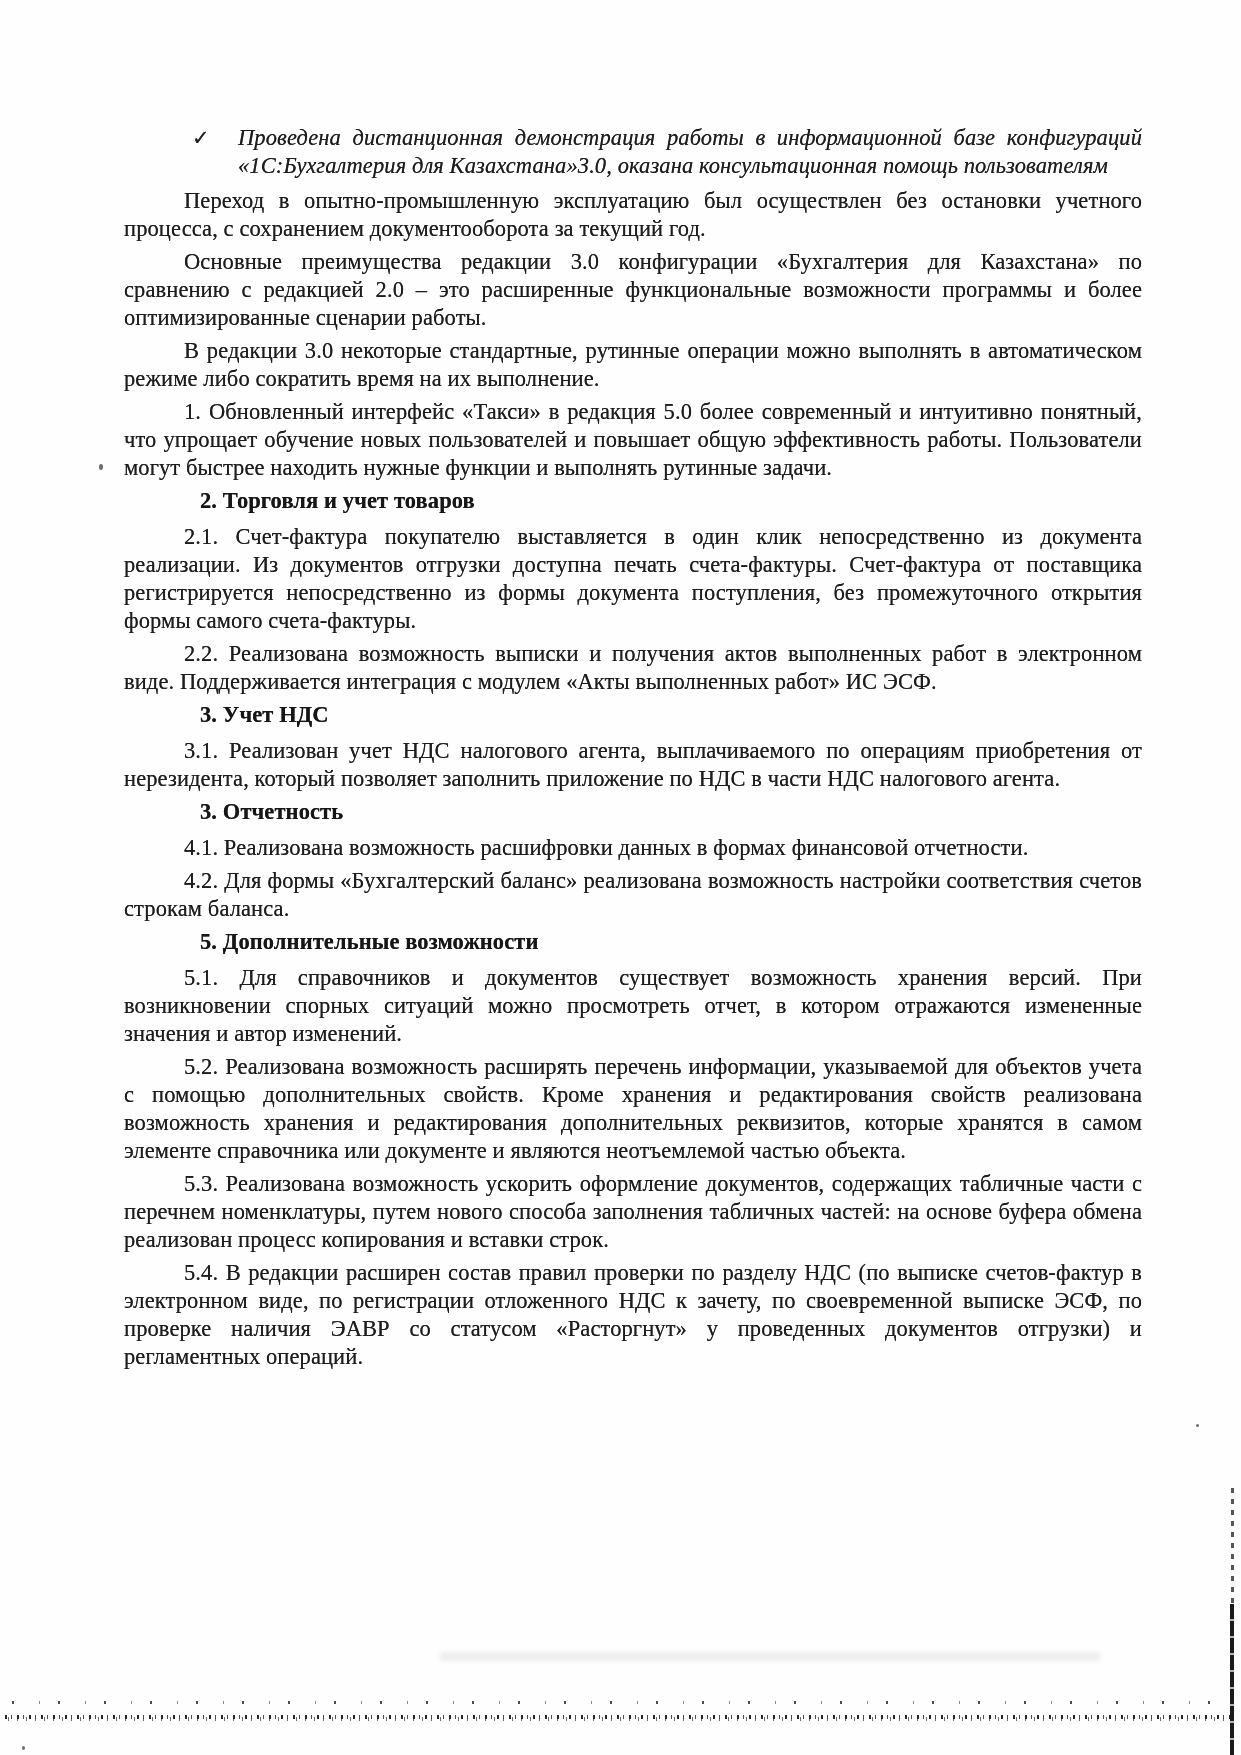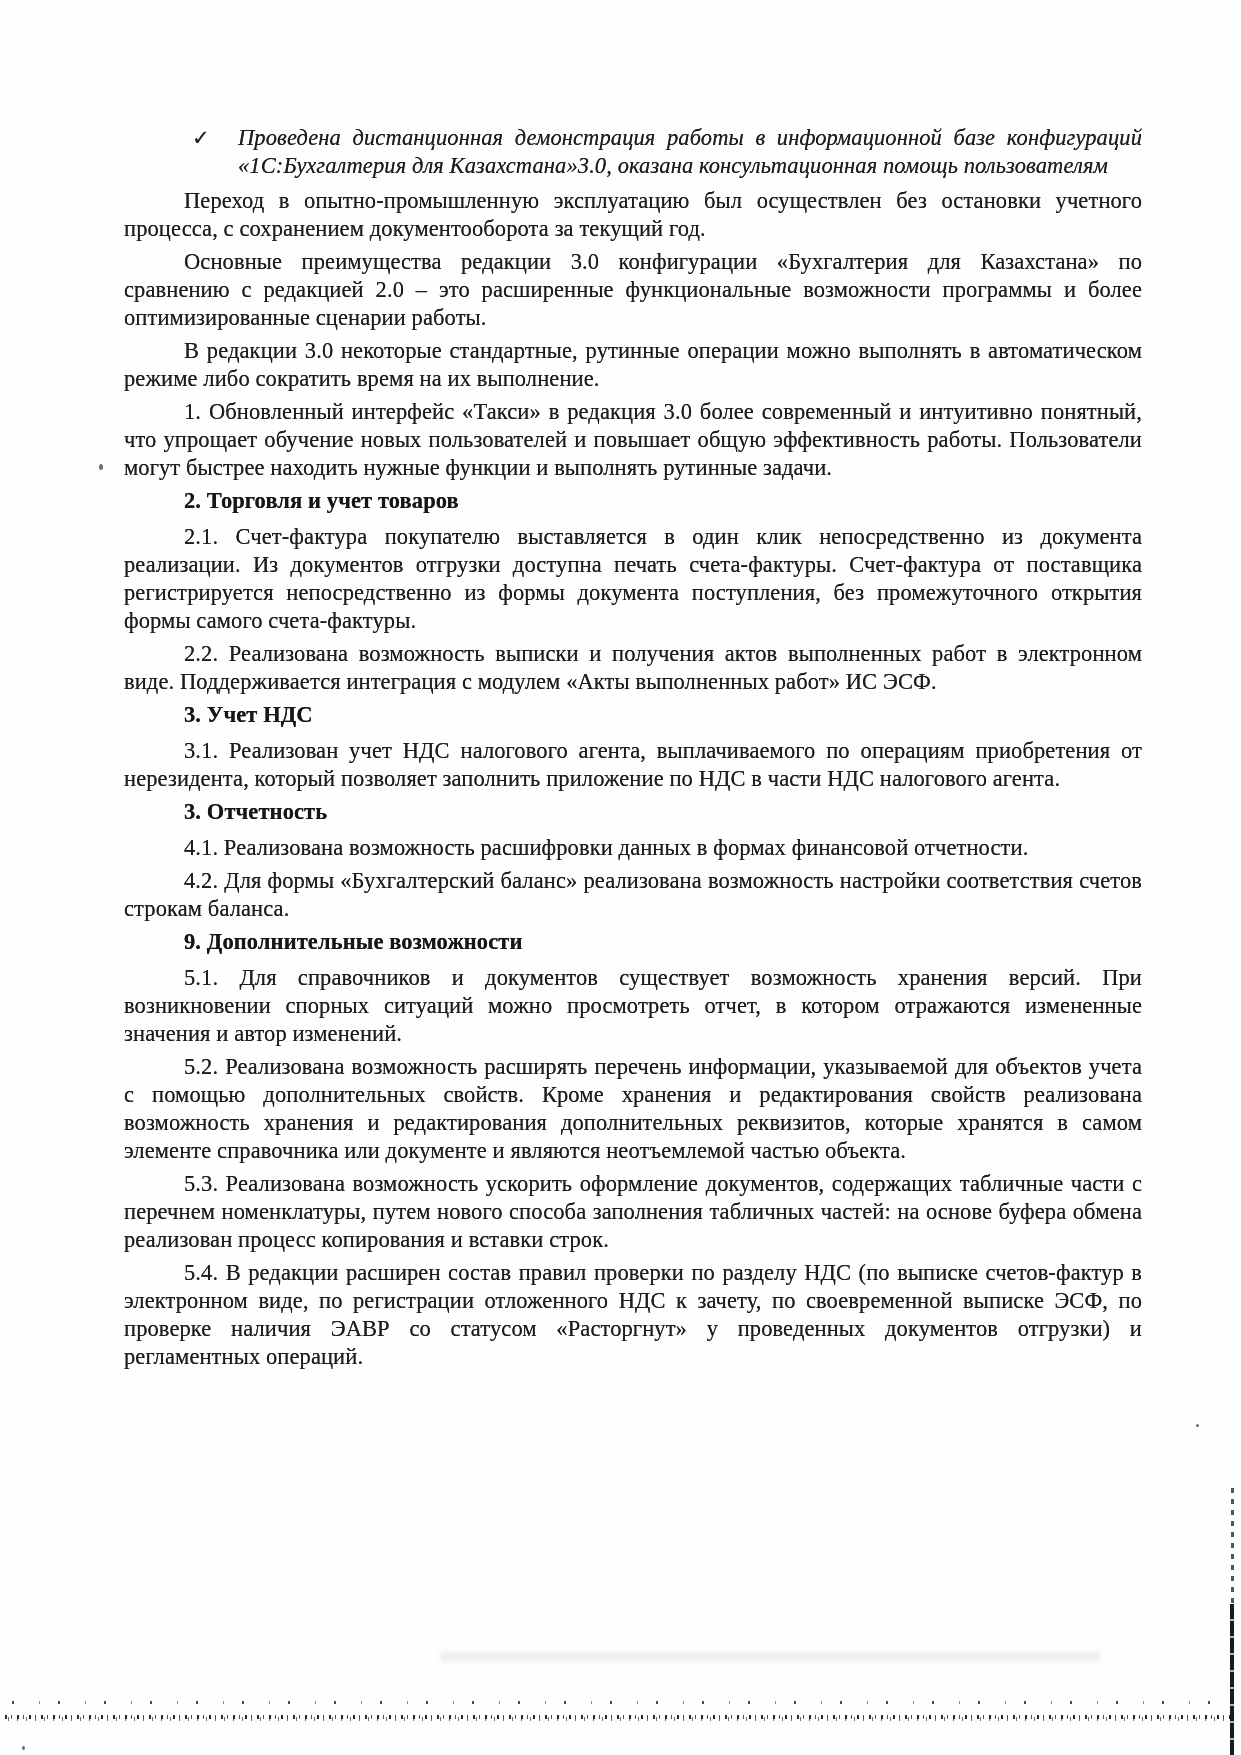--- a/index.html
+++ b/index.html
@@ -42,21 +42,21 @@
     font-style: italic;
   }
   .para {
     text-indent: 60px;
     margin-bottom: 5px;
     text-align: justify;
   }
   .heading {
     font-size: 22.5px;
     font-weight: bold;
-    margin-left: 60px;
+    margin-left: 76px;
     margin-top: 2px;
     margin-bottom: 8px;
     text-align: left;
     color: #161616;
   }
   .lead { font-weight: normal; }
 
   
   .speck {
     position: absolute;
@@ -119,34 +119,34 @@
 
     <div class="bullet">
       <span class="marker">✓</span>
       <span class="bullet-text">Проведена дистанционная демонстрация работы в информационной базе конфигураций «1С:Бухгалтерия для Казахстана»3.0, оказана консультационная помощь пользователям</span>
     </div>
 
     <p class="para">Переход в опытно-промышленную эксплуатацию был осуществлен без остановки учетного процесса, с сохранением документооборота за текущий год.</p>
     <p class="para">Основные преимущества редакции 3.0 конфигурации «Бухгалтерия для Казахстана» по сравнению с редакцией 2.0 – это расширенные функциональные возможности программы и более оптимизированные сценарии работы.</p>
     <p class="para">В редакции 3.0 некоторые стандартные, рутинные операции можно выполнять в автоматическом режиме либо сократить время на их выполнение.</p>
 
-    <p class="para"><span class="lead">1. Обновленный интерфейс «Такси»</span><span> в редакция 3.0 более современный и интуитивно понятный, что упрощает обучение новых пользователей и повышает общую эффективность работы. Пользователи могут быстрее находить нужные функции и выполнять рутинные задачи.</span></p>
+    <p class="para"><span class="lead">1. Обновленный интерфейс «Такси»</span><span> в редакция 5.0 более современный и интуитивно понятный, что упрощает обучение новых пользователей и повышает общую эффективность работы. Пользователи могут быстрее находить нужные функции и выполнять рутинные задачи.</span></p>
 
     <h2 class="heading">2. Торговля и учет товаров</h2>
     <p class="para">2.1. Счет-фактура покупателю выставляется в один клик непосредственно из документа реализации. Из документов отгрузки доступна печать счета-фактуры. Счет-фактура от поставщика регистрируется непосредственно из формы документа поступления, без промежуточного открытия формы самого счета-фактуры.</p>
     <p class="para">2.2. Реализована возможность выписки и получения актов выполненных работ в электронном виде. Поддерживается интеграция с модулем «Акты выполненных работ» ИС ЭСФ.</p>
 
     <h2 class="heading">3. Учет НДС</h2>
     <p class="para">3.1. Реализован учет НДС налогового агента, выплачиваемого по операциям приобретения от нерезидента, который позволяет заполнить приложение по НДС в части НДС налогового агента.</p>
 
     <h2 class="heading">3. Отчетность</h2>
     <p class="para">4.1. Реализована возможность расшифровки данных в формах финансовой отчетности.</p>
     <p class="para">4.2. Для формы «Бухгалтерский баланс» реализована возможность настройки соответствия счетов строкам баланса.</p>
 
-    <h2 class="heading">9. Дополнительные возможности</h2>
+    <h2 class="heading">5. Дополнительные возможности</h2>
     <p class="para">5.1. Для справочников и документов существует возможность хранения версий. При возникновении спорных ситуаций можно просмотреть отчет, в котором отражаются измененные значения и автор изменений.</p>
     <p class="para">5.2. Реализована возможность расширять перечень информации, указываемой для объектов учета с помощью дополнительных свойств. Кроме хранения и редактирования свойств реализована возможность хранения и редактирования дополнительных реквизитов, которые хранятся в самом элементе справочника или документе и являются неотъемлемой частью объекта.</p>
     <p class="para">5.3. Реализована возможность ускорить оформление документов, содержащих табличные части с перечнем номенклатуры, путем нового способа заполнения табличных частей: на основе буфера обмена реализован процесс копирования и вставки строк.</p>
     <p class="para">5.4. В редакции расширен состав правил проверки по разделу НДС (по выписке счетов-фактур в электронном виде, по регистрации отложенного НДС к зачету, по своевременной выписке ЭСФ, по проверке наличия ЭАВР со статусом «Расторгнут» у проведенных документов отгрузки) и регламентных операций.</p>
 
   </div>
 
   <div class="speck" style="left:99px; top:464px; width:4px; height:6px;"></div>
   <div class="speck" style="left:1196px; top:1424px; width:3px; height:3px;"></div>
   <div class="speck" style="left:22px; top:1746px; width:3px; height:4px;"></div>

